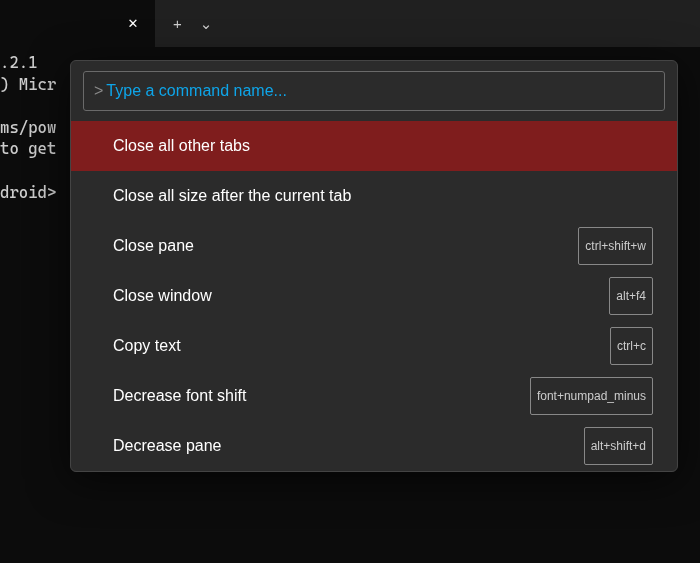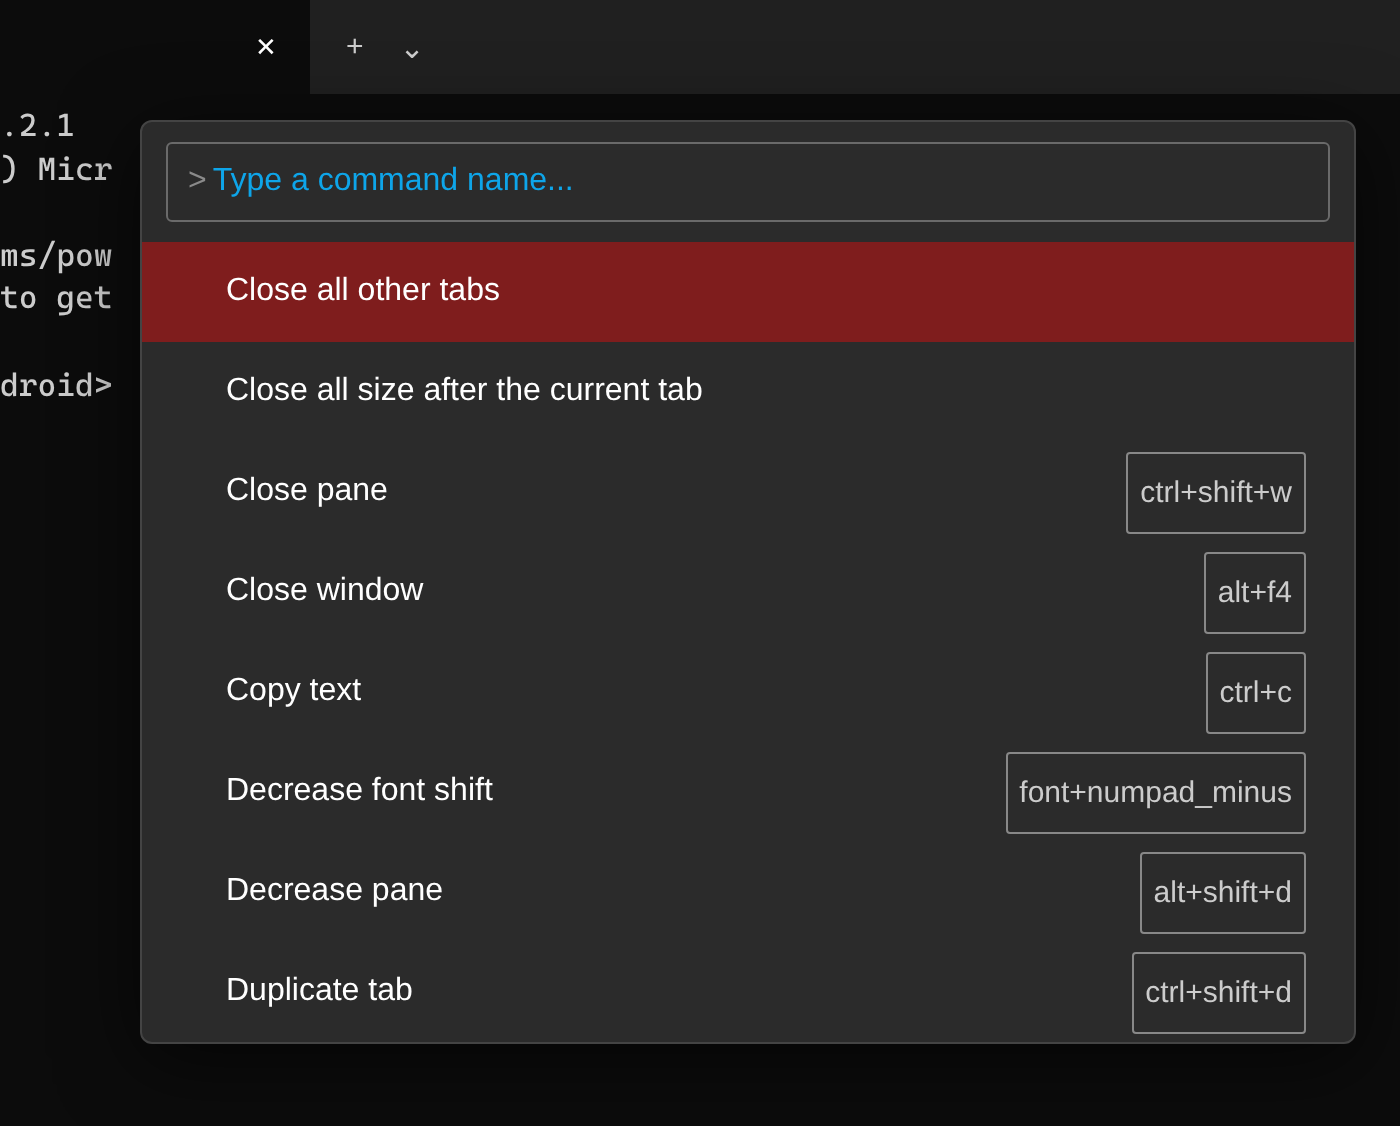--- a/index.html
+++ b/index.html
@@ -138,21 +138,21 @@
     }
 
     .command-label {
       font-weight: 400;
     }
 
     .shortcut-badge {
       border: 1px solid #888888;
       border-radius: 2px;
       padding: 11px 6px;
-      font-size: 15px;
+      font-size: 12px;
       color: #cccccc;
       font-family: 'Segoe UI', sans-serif;
       white-space: nowrap;
     }
   </style>
 </head>
 <body>
 
 <div class="titlebar">
   <div class="tab">
@@ -200,18 +200,14 @@
         <span class="shortcut-badge">ctrl+c</span>
       </div>
       <div class="command-item">
         <span class="command-label">Decrease font shift</span>
         <span class="shortcut-badge">font+numpad_minus</span>
       </div>
       <div class="command-item">
         <span class="command-label">Decrease pane</span>
         <span class="shortcut-badge">alt+shift+d</span>
       </div>
-      <div class="command-item">
-        <span class="command-label">Duplicate tab</span>
-        <span class="shortcut-badge">ctrl+shift+d</span>
-      </div>
     </div>
 </div>
 
 </body></html>

